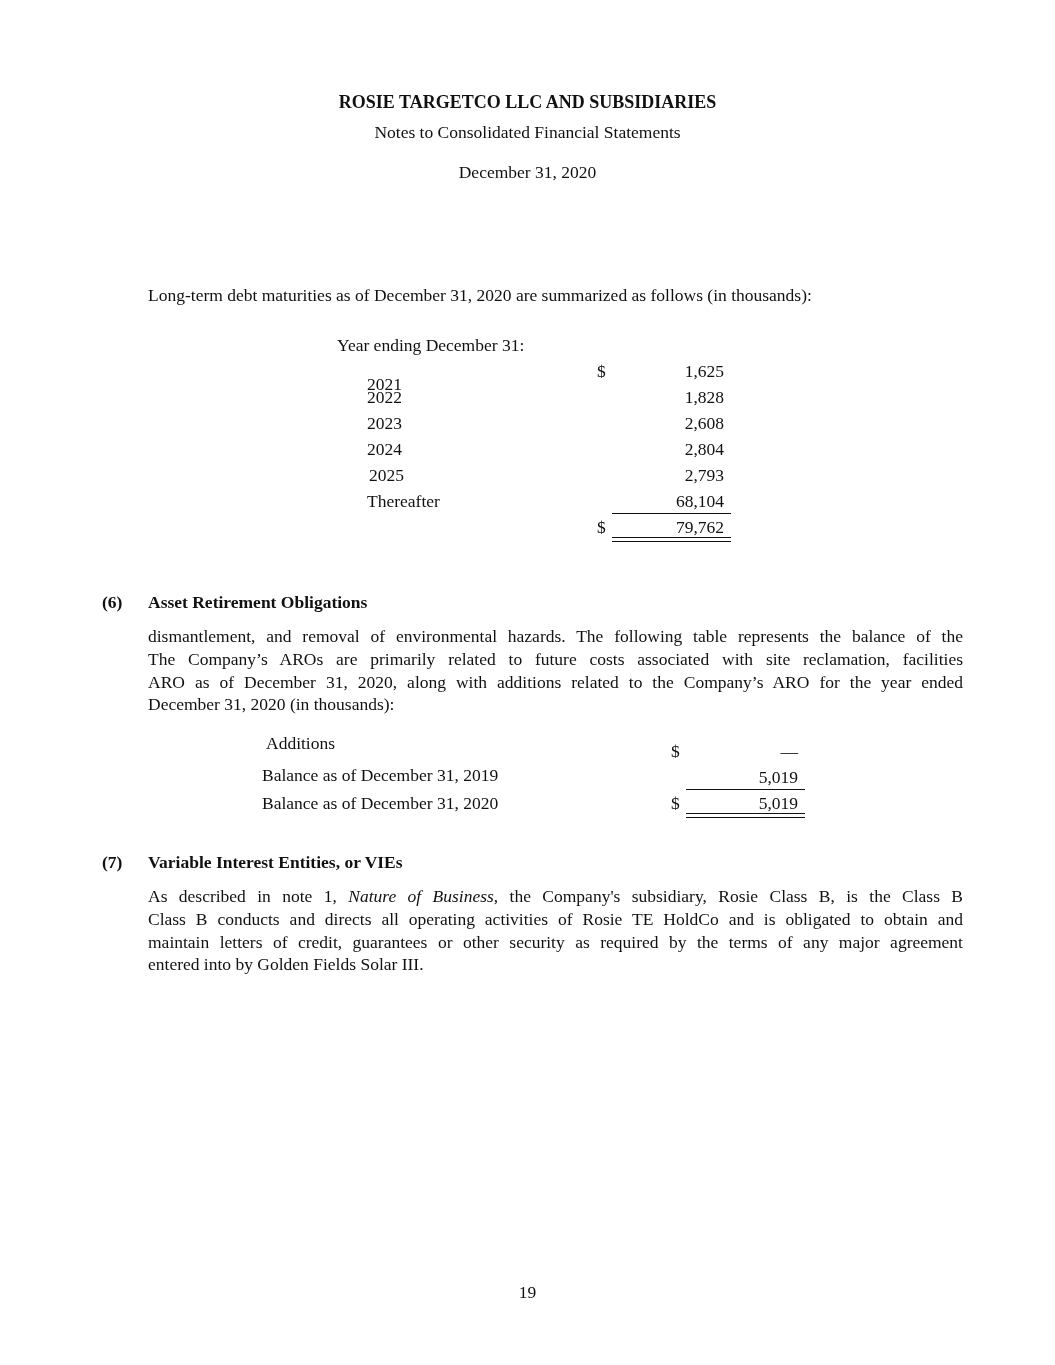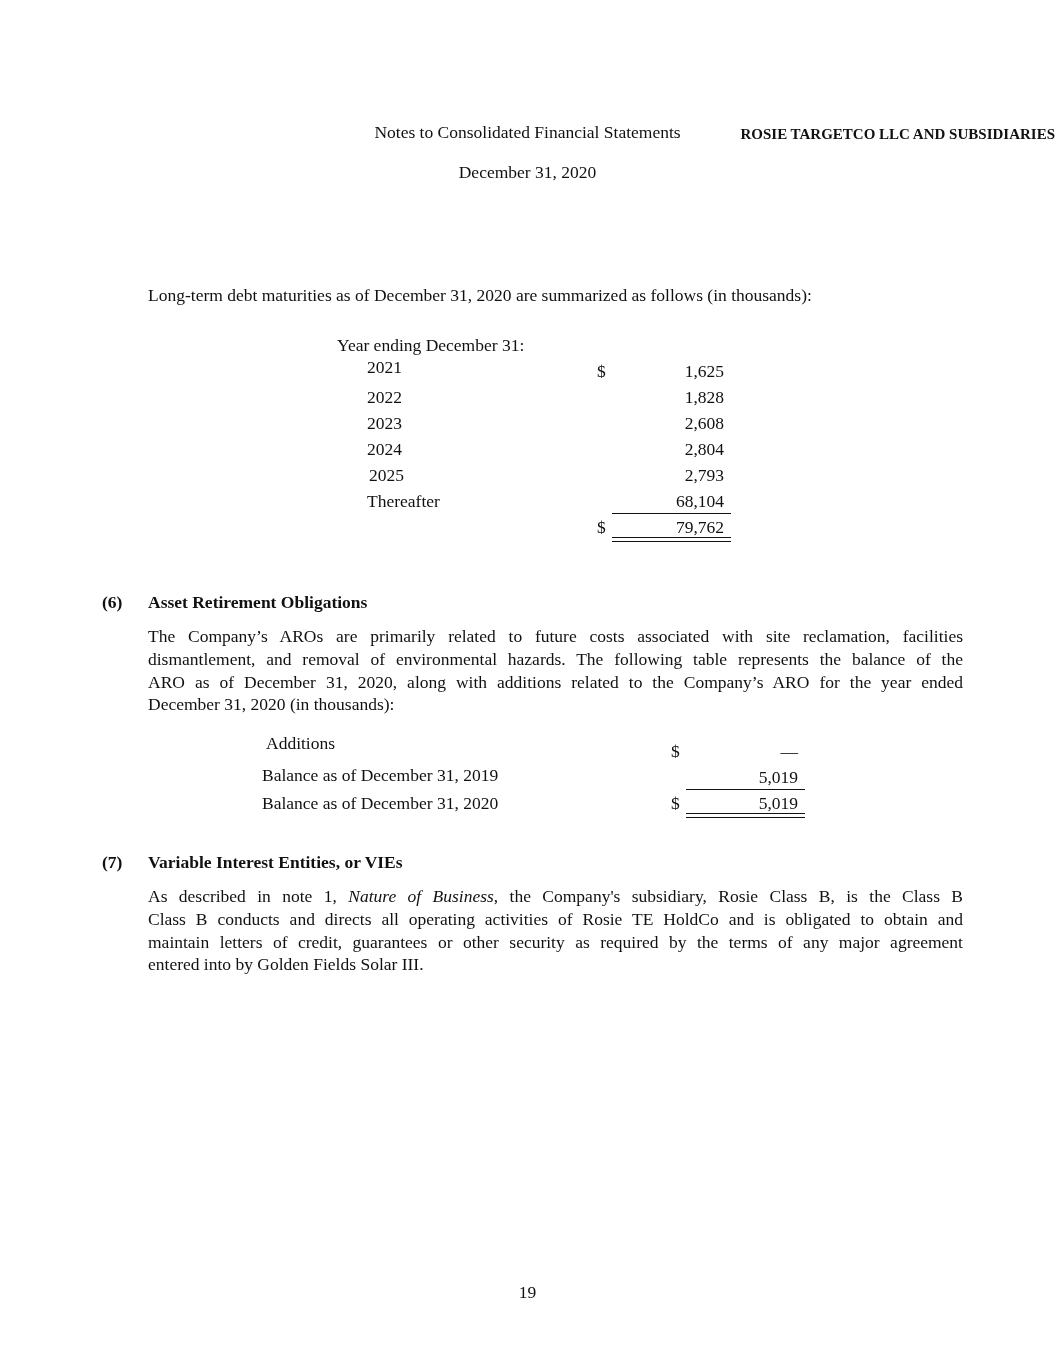--- a/index.html
+++ b/index.html
@@ -4,21 +4,21 @@
   <style>
     html, body { margin: 0; padding: 0; background: #ffffff; }
     body {
       width: 1055px; height: 1365px; position: relative; overflow: hidden;
       font-family: "Liberation Serif", "DejaVu Serif", serif;
       color: #111111;
       font-size: 17.5px;
     }
     .abs { position: absolute; }
     .center { left: 0; width: 1055px; text-align: center; }
-    .hdr-title { top: 126px; font-weight: bold; font-size: 15px; text-align: right; }
+    .hdr-title { top: 92px; font-weight: bold; font-size: 18px; }
     .hdr-sub { top: 122px; text-align: center; }
     .hdr-date { top: 162px; }
     .intro { top: 285px; left: 148px; }
 
     .row { position: absolute; height: 22px; line-height: 22px; }
     .amt { text-align: right; }
 
     .sec-num { left: 102px; font-weight: bold; }
     .sec-title { left: 148px; font-weight: bold; }
 
@@ -40,21 +40,21 @@
 <div class="abs center hdr-title">ROSIE TARGETCO LLC AND SUBSIDIARIES</div>
 <div class="abs center hdr-sub">Notes to Consolidated Financial Statements</div>
 <div class="abs center hdr-date">December 31, 2020</div>
 
 <div class="abs intro">Long-term debt maturities as of December 31, 2020 are summarized as follows (in thousands):</div>
 
 <div>
   <div class="row" style="top:334px; left:337px;">Year ending December 31:</div>
 
   <div>
-    <div class="row" style="top:356px; left:367px;text-align:right;">2021</div>
+    <div class="row" style="top:373px; left:367px;text-align:right;">2021</div>
     <div class="row" style="top:360px; left:597px;">$</div>
     <div class="row amt" style="top:360px; left:620px; width:104px;">1,625</div>
   </div>
   <div>
     <div class="row" style="top:386px; left:367px;">2022</div>
     <div class="row amt" style="top:386px; left:620px; width:104px;">1,828</div>
   </div>
   <div>
     <div class="row" style="top:412px; left:367px;">2023</div>
     <div class="row amt" style="top:412px; left:620px; width:104px;">2,608</div>
@@ -77,22 +77,22 @@
     <div class="row" style="top:516px; left:597px;">$</div>
     <div class="row amt" style="top:516px; left:620px; width:104px;">79,762</div>
   </div>
   <div class="rule-double" style="top:537px; left:612px; width:119px;"></div>
 </div>
 
 <div class="row sec-num" style="top:591px;">(6)</div>
 <div class="row sec-title" style="top:591px;">Asset Retirement Obligations</div>
 
 <div class="abs para" style="top:625px;">
+  <span class="para-line">dismantlement, and removal of environmental hazards. The following table represents the balance of the</span>
   <span class="para-line">The Company’s AROs are primarily related to future costs associated with site reclamation, facilities</span>
-  <span class="para-line">dismantlement, and removal of environmental hazards. The following table represents the balance of the</span>
   <span class="para-line">ARO as of December 31, 2020, along with additions related to the Company’s ARO for the year ended</span>
   <span class="para-line last">December 31, 2020 (in thousands):</span>
 </div>
 
 <div>
   <div>
     <div class="row" style="top:764px; left:262px;">Balance as of December 31, 2019</div>
     <div class="row" style="top:740px; left:671px;">$</div>
     <div class="row amt" style="top:740px; left:690px; width:108px;">—</div>
   </div>

